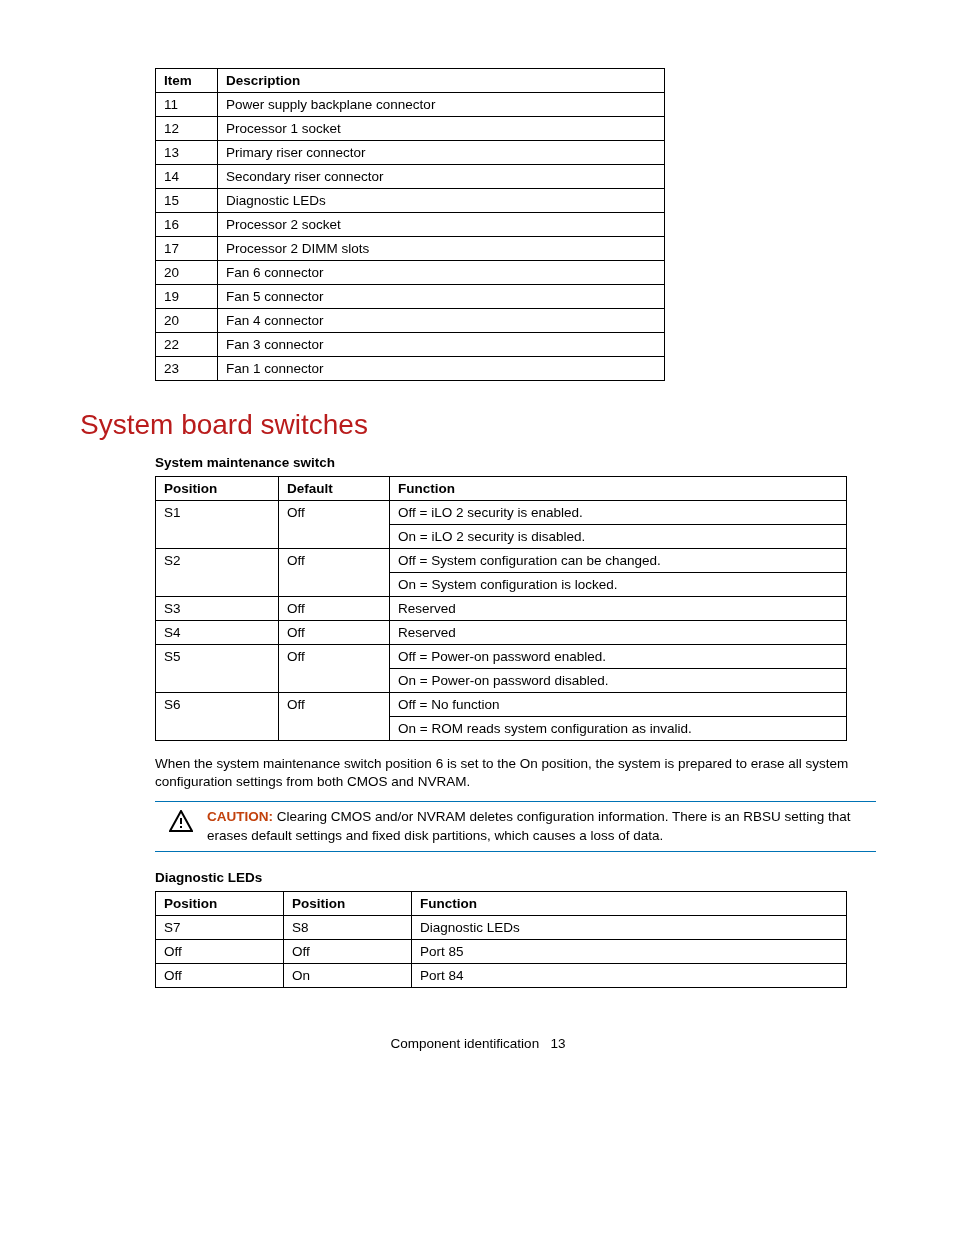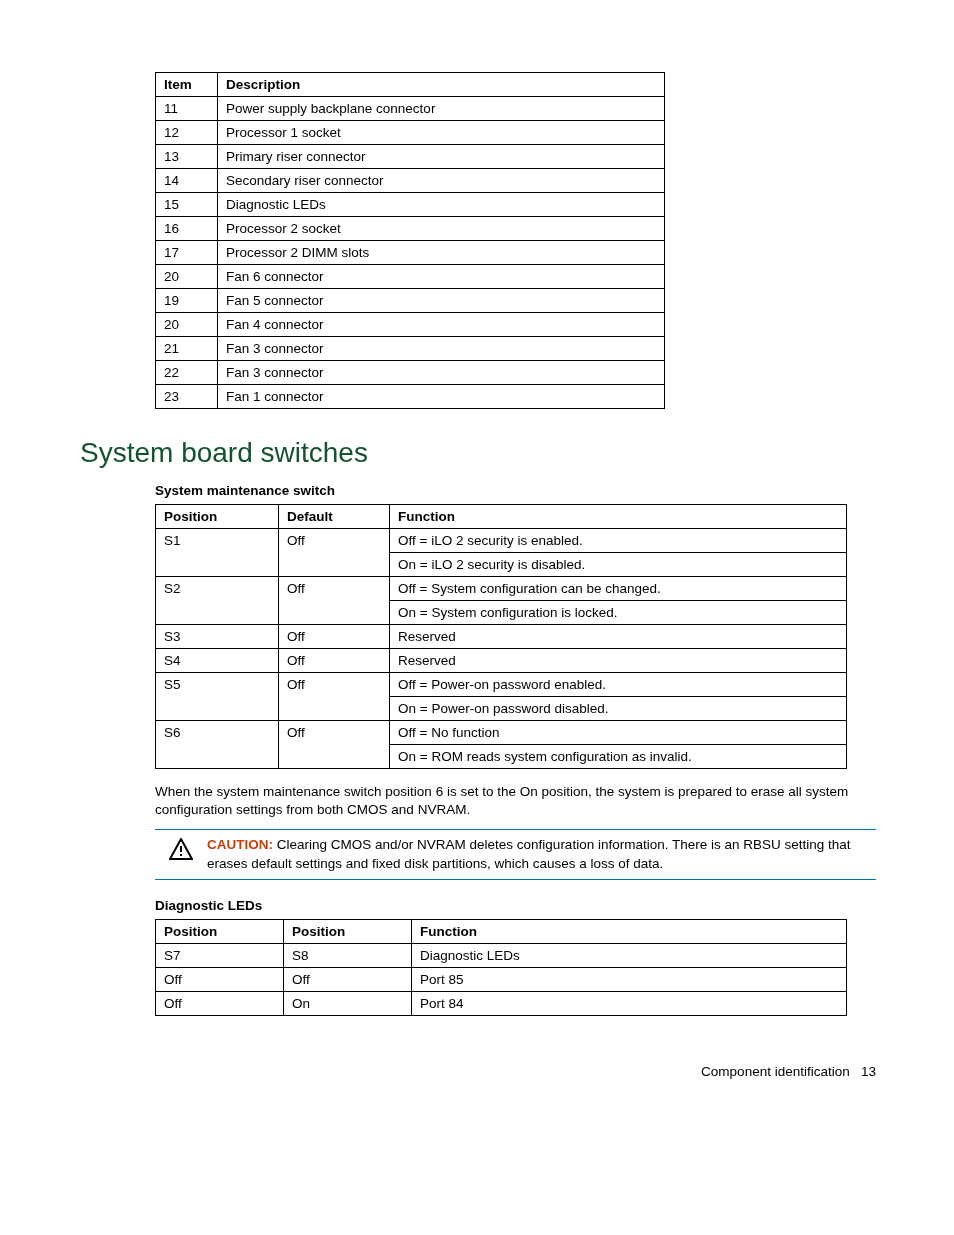--- a/index.html
+++ b/index.html
@@ -6,21 +6,22 @@
   body {
     margin: 0;
     padding: 0;
     font-family: Arial, Helvetica, sans-serif;
     font-size: 13.5px;
     color: #000;
     background: #fff;
     width: 954px;
   }
   .page {
-    padding: 72px 78px 50px 80px;
+    padding: 48px 78px 50px 80px;
+    margin-top: 20px;
   }
   table {
     border-collapse: collapse;
     width: 100%;
     margin-bottom: 12px;
   }
   th, td {
     border: 1px solid #000;
     text-align: left;
     vertical-align: top;
@@ -32,21 +33,21 @@
     font-weight: bold;
   }
   .table1 {
     margin-left: 75px;
     width: 510px;
   }
   .table1 col.c1 { width: 62px; }
   .heading {
     font-size: 28px;
     font-weight: normal;
-    color: #14532d;
+    color: #b91c1c;
     margin: 28px 0 14px 0;
   }
   .sub-h {
     font-weight: bold;
     margin: 10px 0 6px 75px;
     font-size: 13.5px;
   }
   .table2 {
     margin-left: 75px;
     width: 692px;
@@ -83,21 +84,21 @@
     font-weight: bold;
   }
   .table3 {
     margin-left: 75px;
     width: 692px;
   }
   .table3 col.c1 { width: 128px; }
   .table3 col.c2 { width: 128px; }
   .foot {
     margin-top: 48px;
-    text-align: right;
+    text-align: center;
     font-size: 13.5px;
     padding-right: 0;
   }
 </style>
 </head>
 <body>
 
 <div class="page">
 
   <table class="table1">
@@ -144,24 +145,20 @@
           <td>20</td>
           <td>Fan 6 connector</td>
         </tr>
         <tr>
           <td>19</td>
           <td>Fan 5 connector</td>
         </tr>
         <tr>
           <td>20</td>
           <td>Fan 4 connector</td>
-        </tr>
-        <tr>
-          <td>21</td>
-          <td>Fan 3 connector</td>
         </tr>
         <tr>
           <td>22</td>
           <td>Fan 3 connector</td>
         </tr>
         <tr>
           <td>23</td>
           <td>Fan 1 connector</td>
         </tr>
       </tbody>

